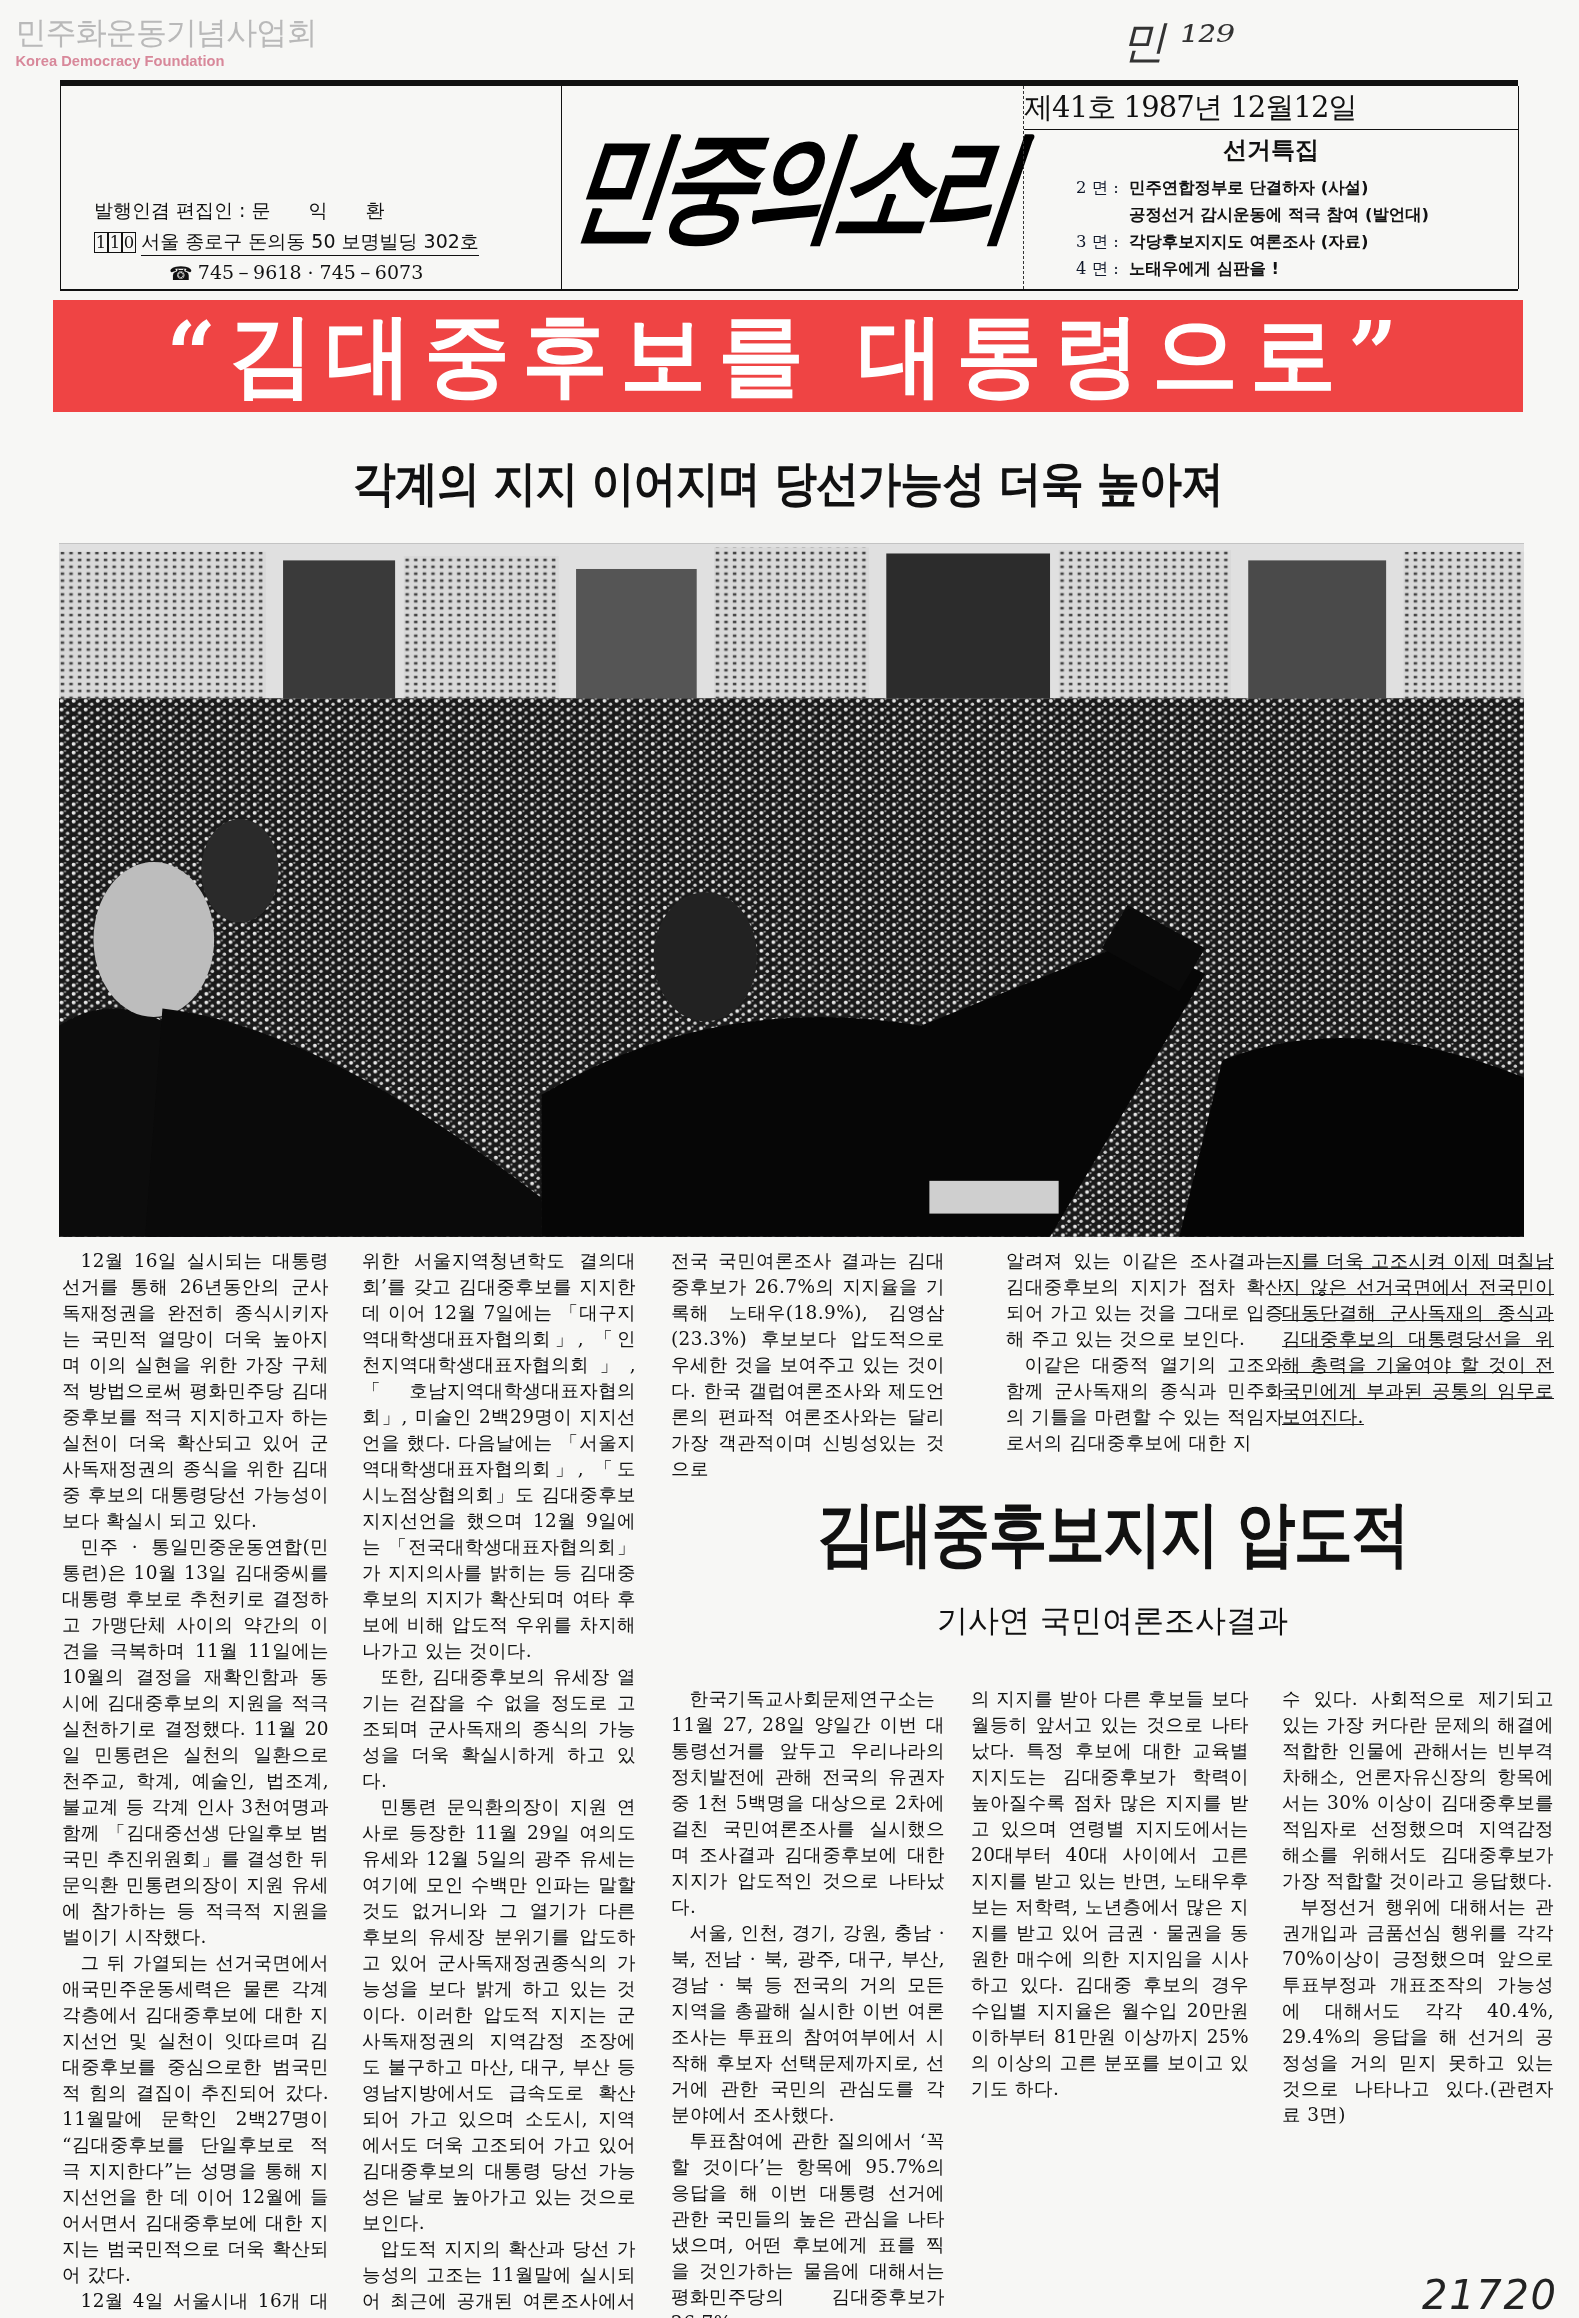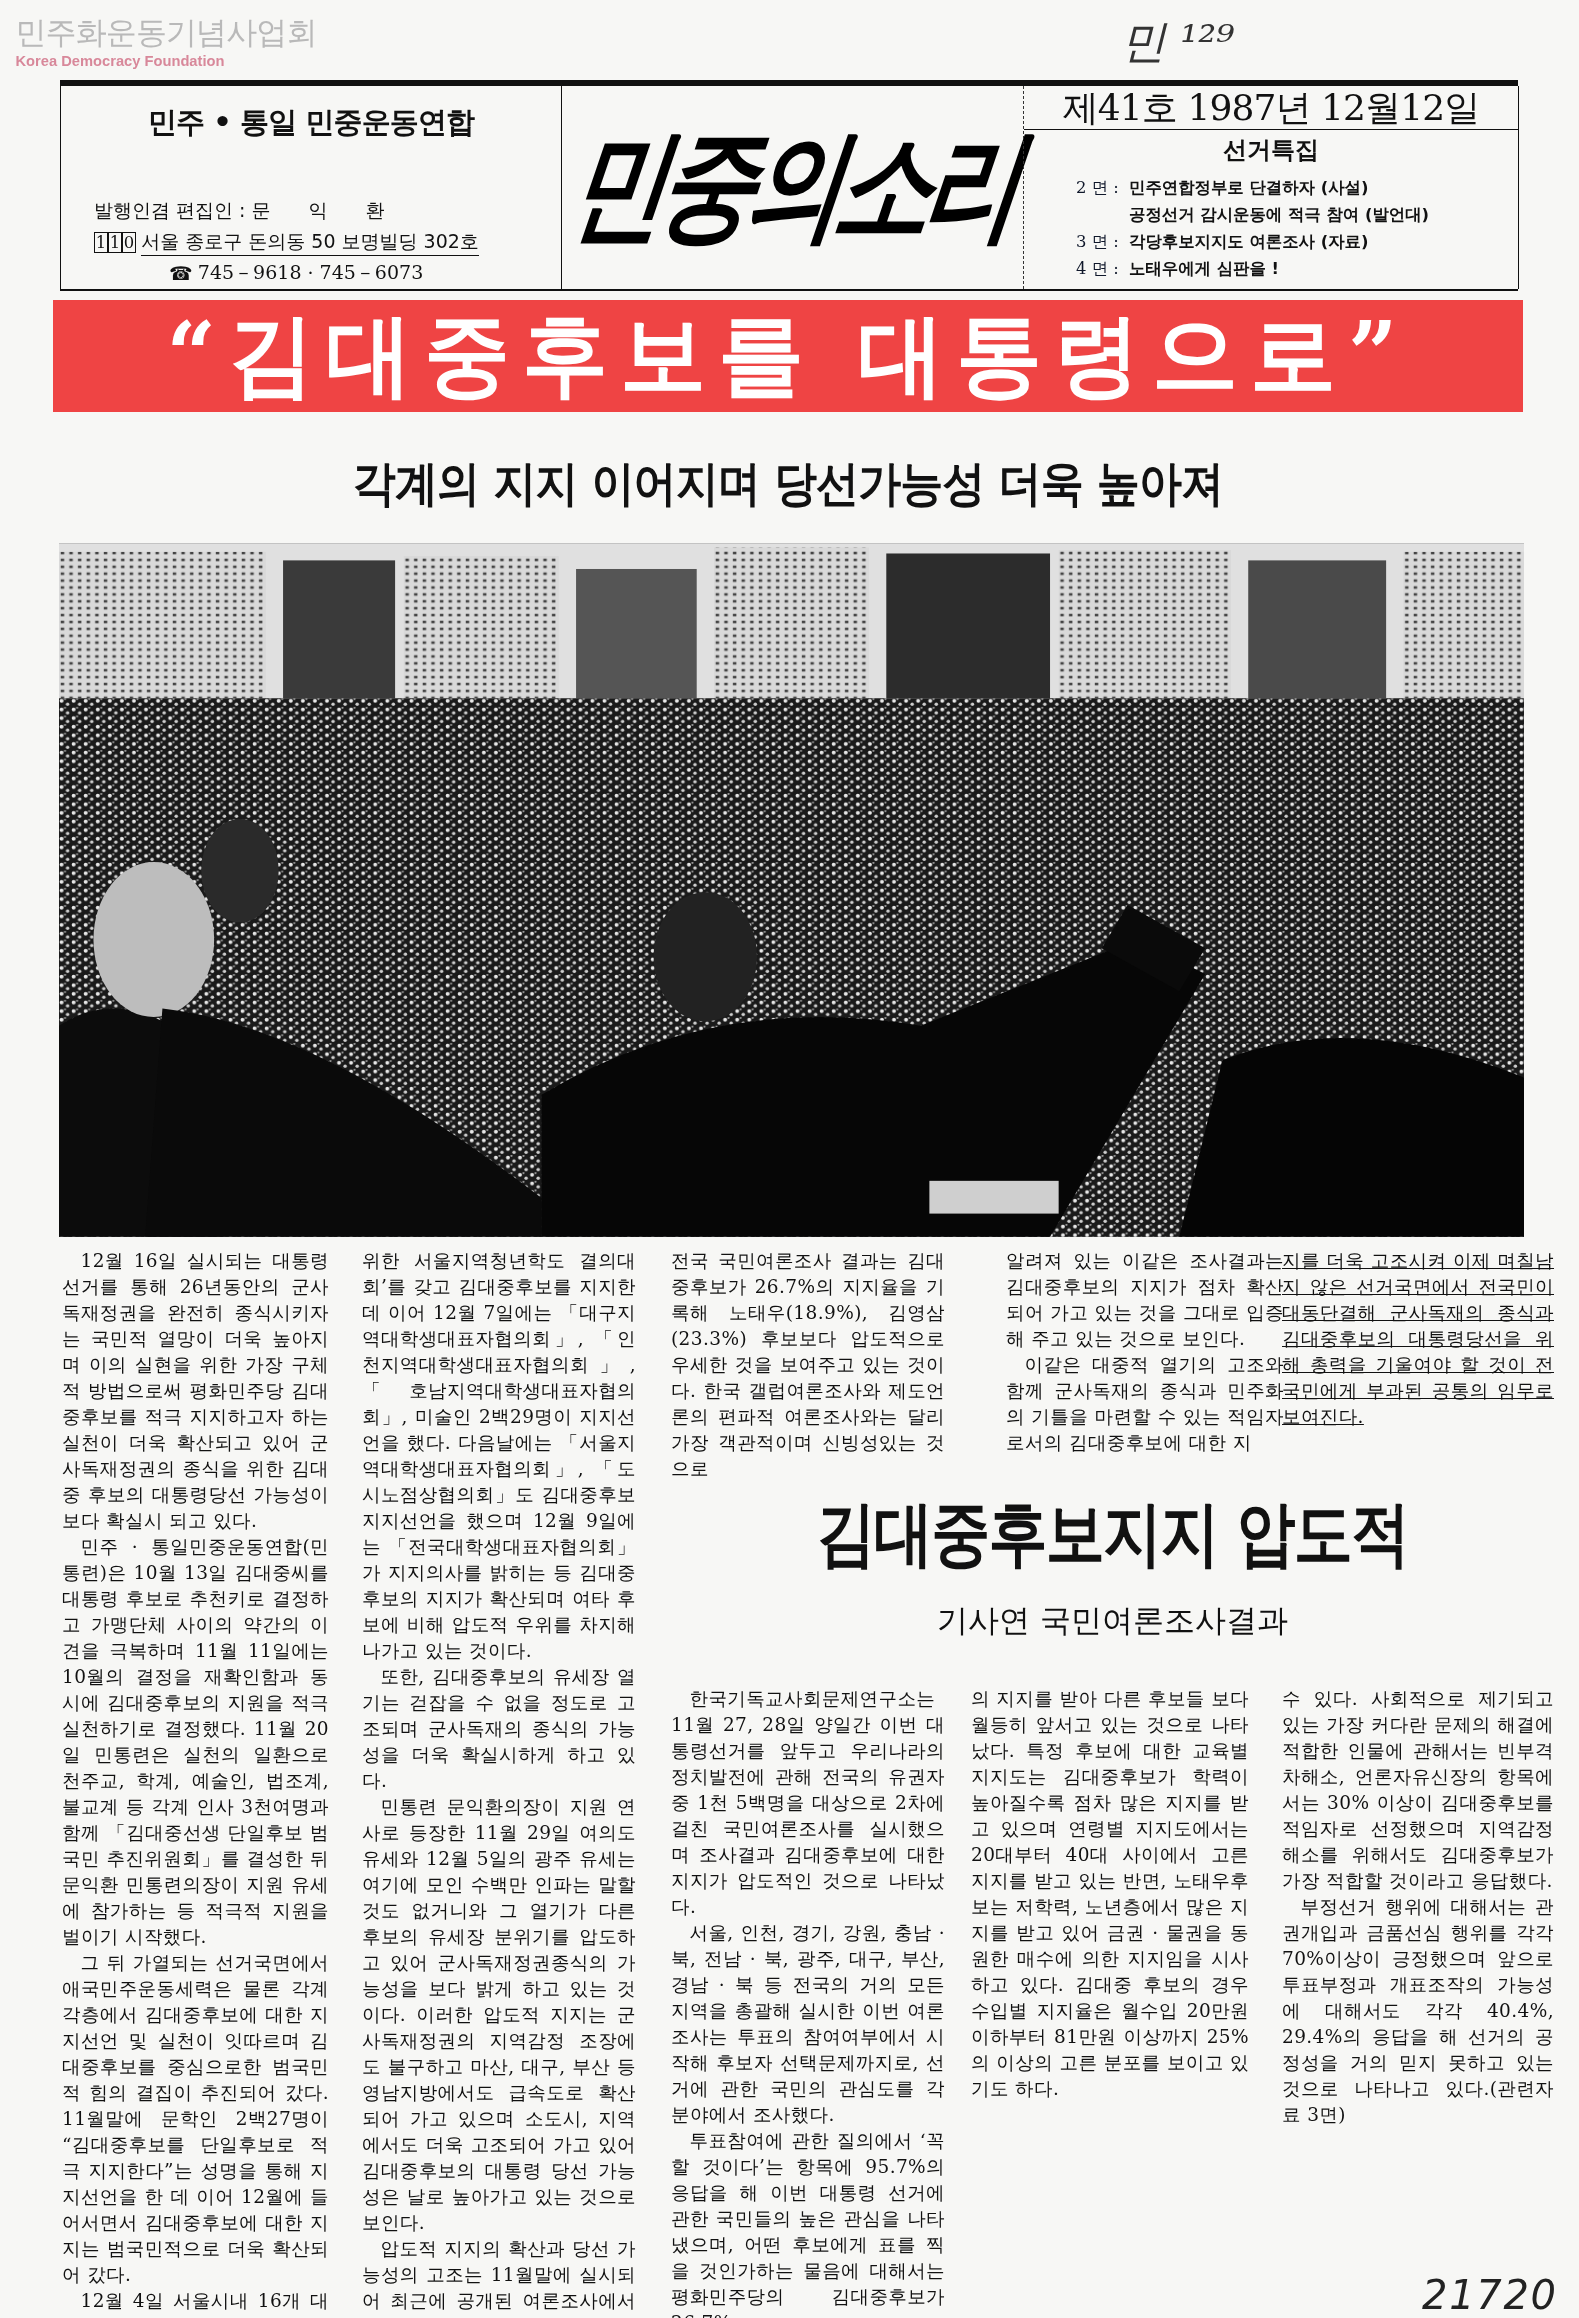--- a/index.html
+++ b/index.html
@@ -22,21 +22,21 @@
   .org-name { position: absolute; left: 0; width: 100%; top: 17px; text-align: center; font-family: "DejaVu Sans", sans-serif; font-weight: bold; font-size: 29px; letter-spacing: -0.9px; }
   .publisher { position: absolute; left: 33px; top: 112px; font-size: 19px; font-family: "DejaVu Sans", sans-serif; }
   .address { position: absolute; left: 33px; top: 143px; font-size: 19px; font-family: "DejaVu Sans", sans-serif; display: flex; align-items: center; gap: 5.2px; }
   .postcode { display: inline-flex; }
   .postcode span { display: inline-block; border: 1.3px solid #111; width: 12px; height: 19px; text-align: center; line-height: 19px; font-size: 16.4px; font-family: "DejaVu Serif", serif; }
   .addr-text { border-bottom: 1.3px solid #111; }
   .phone { position: absolute; left: 108px; top: 174px; font-size: 19px; font-family: "DejaVu Serif", serif; display: flex; gap: 5.2px; align-items: center; }
   .mh-center { position: absolute; left: 502px; top: 0; width: 461px; height: 100%; display: flex; align-items: center; justify-content: center; }
   .logo { font-family: "DejaVu Serif", serif; font-weight: bold; font-style: italic; font-size: 97px; letter-spacing: -8.6px; transform: skewX(-8deg) scaleY(1.25); color: #000; }
   .mh-right { position: absolute; left: 963px; top: 0; width: 496px; height: 100%; border-left: 1.7px dashed #333; border-right: 1.7px solid #111; box-sizing: border-box; }
-  .issue-line { position: absolute; left: 0; top: 0; width: 100%; height: 43px; border-bottom: 1.7px solid #111; text-align: center; font-size: 36px; line-height: 43px; font-family: "DejaVu Serif", serif; letter-spacing: -0.9px; }
+  .issue-line { position: absolute; left: 0; top: 0; width: 100%; height: 43px; border-bottom: 1.7px solid #111; text-align: left; font-size: 29px; line-height: 43px; font-family: "DejaVu Serif", serif; letter-spacing: -0.9px; }
   .special-title { position: absolute; left: 0; width: 100%; top: 48px; text-align: center; font-family: "DejaVu Sans", sans-serif; font-weight: bold; font-size: 24px; }
   .toc { position: absolute; left: 52px; top: 88px; font-size: 16.4px; }
   .toc-row { display: flex; height: 27px; align-items: center; }
   .toc-page { width: 53px; font-family: "DejaVu Serif", serif; color: #0f172a; }
   .toc-item { font-family: "DejaVu Sans", sans-serif; font-weight: bold; }
   .toc-indent { padding-left: 53px; }
 
   
   .banner { left: 53px; top: 300px; width: 1470px; height: 112px; background: #ef4444; color: #fff; display: flex; align-items: center; justify-content: center; }
   .banner-text { font-family: "DejaVu Serif", serif; font-weight: bold; font-size: 86px; letter-spacing: 12px; transform: scaleY(1.05); }
@@ -65,21 +65,20 @@
 </head>
 <body>
 
 <div class="abs wm-kr">민주화운동기념사업회</div>
 <div class="abs wm-en">Korea Democracy Foundation</div>
 <div class="abs handnote-top">민 ¹²⁹</div>
 <div class="abs handnote-bottom">21720</div>
 
 <div class="abs masthead">
   <div class="mh-left">
-    <div class="org-name">민주 • 통일 민중운동연합</div>
     <div class="publisher">발행인겸 편집인 : 문　　익　　환</div>
     <div class="address">
       <span class="postcode">
         <span>1</span>
           <span>1</span>
           <span>0</span>
       </span>
       <span class="addr-text">서울 종로구 돈의동 50 보명빌딩 302호</span>
     </div>
     <div class="phone">

